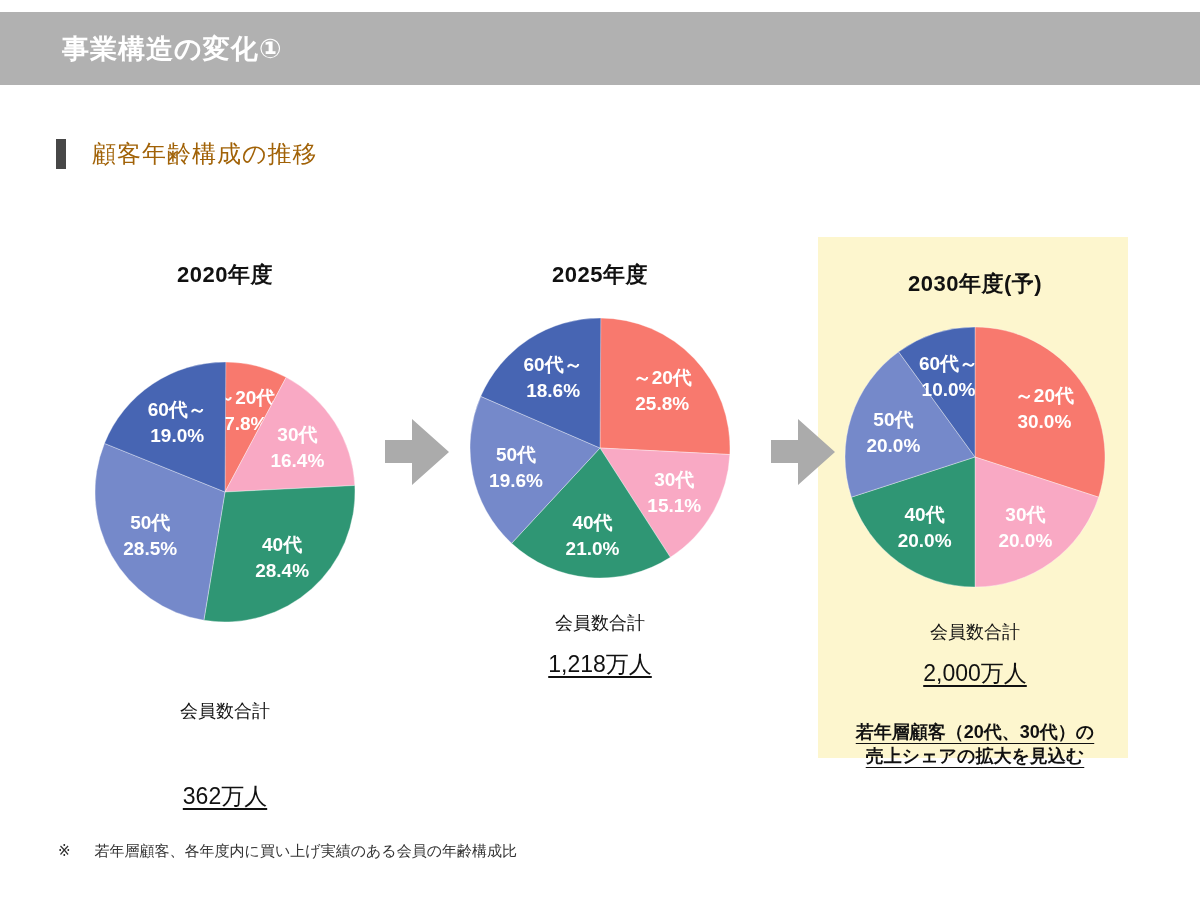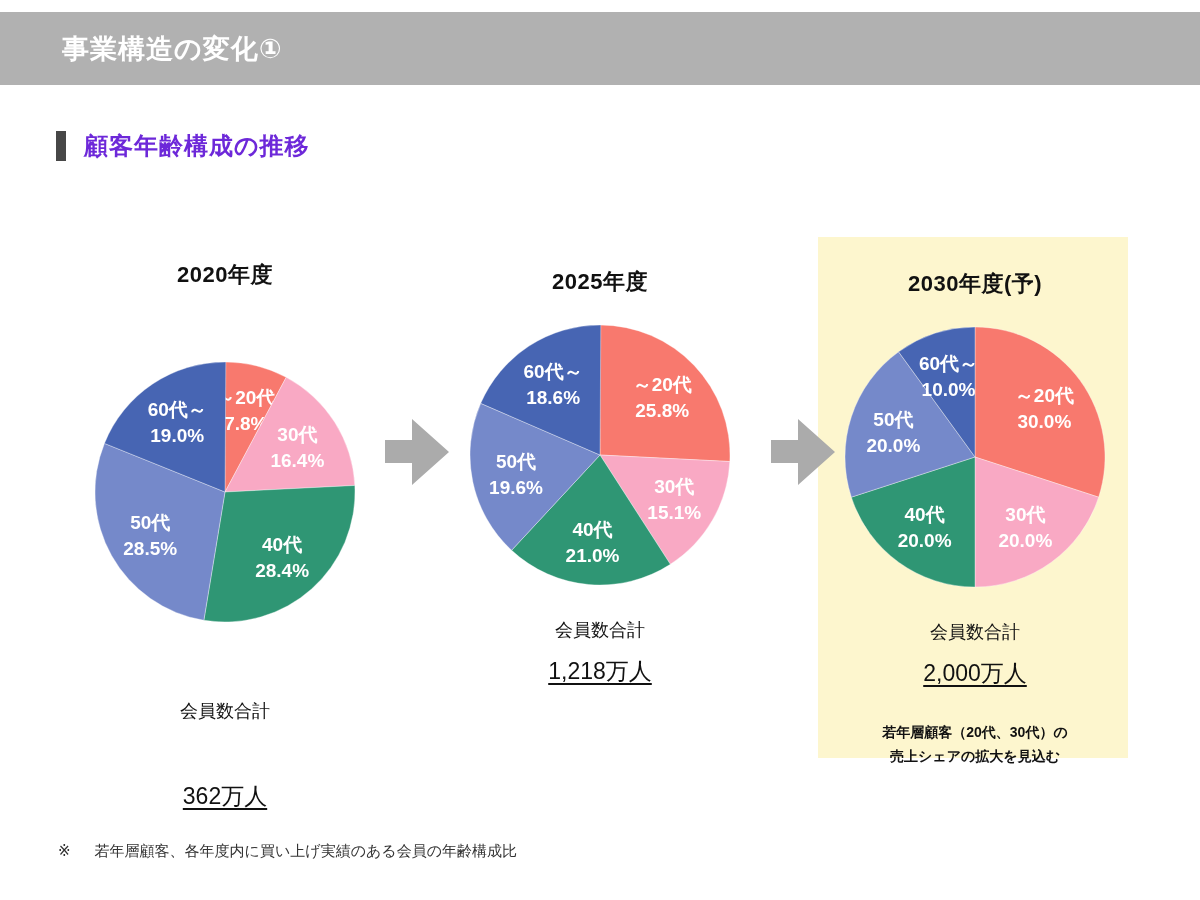--- a/index.html
+++ b/index.html
@@ -15,44 +15,44 @@
     position: absolute; left: 0; top: 12px; width: 1200px; height: 73px;
     background: #B1B1B1; display: flex; align-items: center;
   }
   .topbar h1 {
     margin: 0 0 0 62px; font-size: 27px; font-weight: 700; color: #ffffff; letter-spacing: 1px;
   }
 
   
   .section-heading { position: absolute; left: 56px; top: 130px; display: flex; align-items: center; }
   .section-heading .marker { width: 10px; height: 30px; background: #474747; margin-right: 18px; }
-  .section-heading h2 { margin: 0; font-size: 24px; font-weight: 700; color: #6d28d9; letter-spacing: 1px; }
+  .section-heading h2 { margin: 8px; font-size: 24px; font-weight: 400; color: #a16207; letter-spacing: 1px; }
 
   
   .highlight-box { position: absolute; left: 818px; top: 237px; width: 310px; height: 521px; background: #FDF6CE; }
 
   
   .chart-group { position: absolute; width: 310px; display: flex; flex-direction: column; align-items: center; }
   .g1 { left: 70px;  top: 261px; gap: 44px; }
-  .g2 { left: 445px; top: 268px; }
+  .g2 { left: 445px; top: 261px; }
   .g3 { left: 820px; top: 270px; }
   .chart-title { margin: 0; font-size: 22px; line-height: 28px; font-weight: 700; color: #111; letter-spacing: 0.5px; }
   .pie { margin-top: 27px; width: 264px; height: 264px; }
   .pie svg { display: block; }
   .pie text {
     font-family: "Liberation Sans", "DejaVu Sans", sans-serif;
     font-size: 19px; font-weight: 700; fill: #ffffff; text-anchor: middle;
   }
   .total-label { margin-top: 32px; font-size: 18px; line-height: 22px; color: #111; }
   .total-value { margin-top: 16px; font-size: 23px; line-height: 28px; color: #111;
                  text-decoration: underline; text-underline-offset: 4px; }
   .note { margin-top: 33px; text-align: center; }
   .note div {
-    font-size: 14px; line-height: 24px; font-weight: 700; color: #111;
-    text-underline-offset: 5px;
+    font-size: 18px; line-height: 24px; font-weight: 700; color: #111;
+    text-decoration: underline; text-underline-offset: 5px;
   }
 
   
   .arrow { position: absolute; top: 419px; }
   .a1 { left: 385px; }
   .a2 { left: 771px; }
 
   
   .footnote { position: absolute; left: 58px; top: 842px; font-size: 15px; color: #333; }
   .footnote .fn-marker { margin-right: 24px; }

